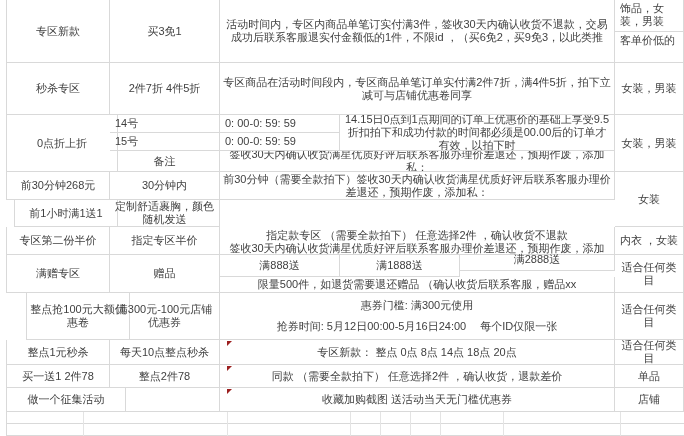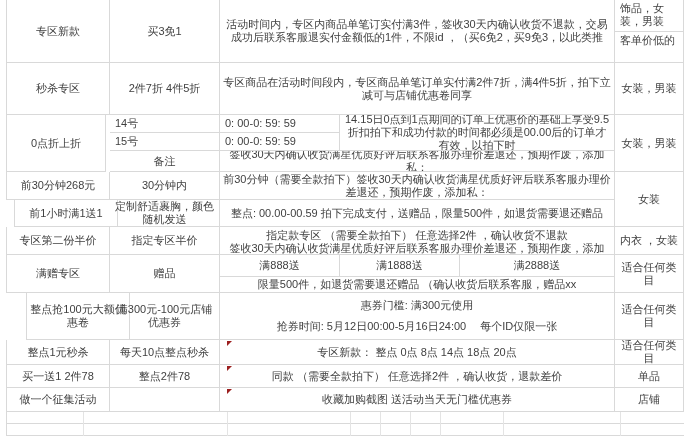--- a/index.html
+++ b/index.html
@@ -31,53 +31,52 @@
   <div class="c" style="left:110px;top:0;width:110px;height:63px;">买3免1</div>
   <div class="c" style="left:220px;top:0;width:395px;height:63px;">活动时间内，专区内商品单笔订实付满3件，签收30天内确认收货不退款，交易成功后联系客服退实付金额低的1件，不限id ，（买6免2，买9免3，以此类推</div>
   <div class="c topleft" style="left:615px;top:0;width:69px;height:32px;">饰品，女装，男装</div>
   <div class="c topleft" style="left:615px;top:32px;width:69px;height:31px;">客单价低的</div>
 
   <div class="c lb" style="left:6px;top:63px;width:104px;height:52px;">秒杀专区</div>
   <div class="c" style="left:110px;top:63px;width:110px;height:52px;">2件7折 4件5折</div>
   <div class="c" style="left:220px;top:63px;width:395px;height:52px;">专区商品在活动时间段内，专区商品单笔订单实付满2件7折，满4件5折，拍下立减可与店铺优惠卷同享</div>
   <div class="c" style="left:615px;top:63px;width:69px;height:52px;">女装，男装</div>
 
-  <div class="c lb" style="left:6px;top:115px;width:100px;height:57px;">0点折上折</div>
+  <div class="c lb" style="left:6px;top:115px;width:112px;height:57px;">0点折上折</div>
   <div class="c left" style="left:110px;top:115px;width:110px;height:18px;">14号</div>
   <div class="c left" style="left:110px;top:133px;width:110px;height:18px;">15号</div>
   <div class="c" style="left:110px;top:151px;width:110px;height:21px;">备注</div>
   <div class="c left" style="left:220px;top:115px;width:120px;height:18px;">0: 00-0: 59: 59</div>
   <div class="c left" style="left:220px;top:133px;width:120px;height:18px;">0: 00-0: 59: 59</div>
   <div class="c" style="left:340px;top:115px;width:275px;height:36px;">14.15日0点到1点期间的订单上优惠价的基础上享受9.5折扣拍下和成功付款的时间都必须是00.00后的订单才有效，以拍下时</div>
   <div class="c" style="left:220px;top:151px;width:395px;height:21px;">签收30天内确认收货满星优质好评后联系客服办理价差退还，预期作废，添加私：</div>
   <div class="c" style="left:615px;top:115px;width:69px;height:57px;">女装，男装</div>
 
   <div class="c lb" style="left:6px;top:172px;width:104px;height:28px;">前30分钟268元</div>
   <div class="c" style="left:110px;top:172px;width:110px;height:28px;">30分钟内</div>
   <div class="c" style="left:220px;top:172px;width:395px;height:28px;">前30分钟（需要全款拍下）签收30天内确认收货满星优质好评后联系客服办理价差退还，预期作废，添加私：</div>
 
   <div class="c" style="left:615px;top:172px;width:69px;height:55px;">女装</div>
 
   <div class="c lb" style="left:14px;top:200px;width:104px;height:27px;">前1小时满1送1</div>
   <div class="c" style="left:110px;top:200px;width:110px;height:27px;">定制舒适裹胸，颜色随机发送</div>
-  <div class="c" style="left:220px;top:200px;width:395px;height:27px;">整点: 00.00-00.59 拍下完成支付，送赠品，限量500件，如退货需要退还赠品</div>
 
   <div class="c lb" style="left:6px;top:227px;width:104px;height:28px;">专区第二份半价</div>
   <div class="c" style="left:110px;top:227px;width:110px;height:28px;">指定专区半价</div>
   <div class="c col" style="left:220px;top:227px;width:395px;height:28px;">
     <div class="ln">指定款专区 （需要全款拍下） 任意选择2件 ，确认收货不退款</div>
     <div class="ln">签收30天内确认收货满星优质好评后联系客服办理价差退还，预期作废，添加私：</div>
   </div>
   <div class="c" style="left:615px;top:227px;width:69px;height:28px;">内衣 ，女装</div>
 
   <div class="c lb" style="left:6px;top:255px;width:104px;height:38px;">满赠专区</div>
   <div class="c" style="left:110px;top:255px;width:110px;height:38px;">赠品</div>
   <div class="c" style="left:220px;top:255px;width:120px;height:22px;">满888送</div>
   <div class="c" style="left:340px;top:255px;width:120px;height:22px;">满1888送</div>
-  <div class="c" style="left:460px;top:255px;width:155px;height:22px;">满2888送</div>
+  <div class="c" style="left:460px;top:249px;width:155px;height:22px;">满2888送</div>
   <div class="c" style="left:220px;top:277px;width:395px;height:16px;">限量500件，如退货需要退还赠品 （确认收货后联系客服，赠品xx</div>
   <div class="c" style="left:615px;top:255px;width:69px;height:38px;">适合任何类目</div>
 
   <div class="c lb" style="left:6px;top:293px;width:104px;height:47px;margin-left:20px;">整点抢100元大额优惠卷</div>
   <div class="c" style="left:110px;top:293px;width:110px;height:47px;">满300元-100元店铺优惠券</div>
   <div class="c col" style="left:220px;top:293px;width:395px;height:47px;">
     <div class="ln">惠券门槛: 满300元使用</div>
     <div class="ln">抢券时间: 5月12日00:00-5月16日24:00　 每个ID仅限一张</div>
   </div>
   <div class="c" style="left:615px;top:293px;width:69px;height:47px;">适合任何类目</div>
@@ -85,21 +84,21 @@
   <div class="c lb" style="left:6px;top:340px;width:104px;height:25px;">整点1元秒杀</div>
   <div class="c" style="left:110px;top:340px;width:110px;height:25px;">每天10点整点秒杀</div>
   <div class="c" style="left:220px;top:340px;width:395px;height:25px;">专区新款：  整点 0点   8点   14点  18点  20点</div>
   <div class="c" style="left:615px;top:340px;width:69px;height:25px;">适合任何类目</div>
 
   <div class="c lb" style="left:6px;top:365px;width:104px;height:23px;">买一送1 2件78</div>
   <div class="c" style="left:110px;top:365px;width:110px;height:23px;">整点2件78</div>
   <div class="c" style="left:220px;top:365px;width:395px;height:23px;">同款 （需要全款拍下） 任意选择2件 ，确认收货，退款差价</div>
   <div class="c" style="left:615px;top:365px;width:69px;height:23px;">单品</div>
 
-  <div class="c lb" style="left:6px;top:388px;width:104px;height:24px;">做一个征集活动</div>
+  <div class="c lb" style="left:6px;top:388px;width:120px;height:24px;">做一个征集活动</div>
   <div class="c" style="left:110px;top:388px;width:110px;height:24px;"></div>
   <div class="c" style="left:220px;top:388px;width:395px;height:24px;">收藏加购截图 送活动当天无门槛优惠券</div>
   <div class="c" style="left:615px;top:388px;width:69px;height:24px;">店铺</div>
 
   <div class="c lb" style="left:6px;top:412px;width:678px;height:12px;border-right:none;"></div>
   <div class="c lb" style="left:6px;top:424px;width:678px;height:12px;border-right:none;"></div>
   <div class="vline" style="left:83px;top:412px;height:24px;"></div>
   <div class="vline" style="left:227px;top:412px;height:24px;"></div>
   <div class="vline" style="left:350px;top:412px;height:24px;"></div>
   <div class="vline" style="left:380px;top:412px;height:24px;"></div>

